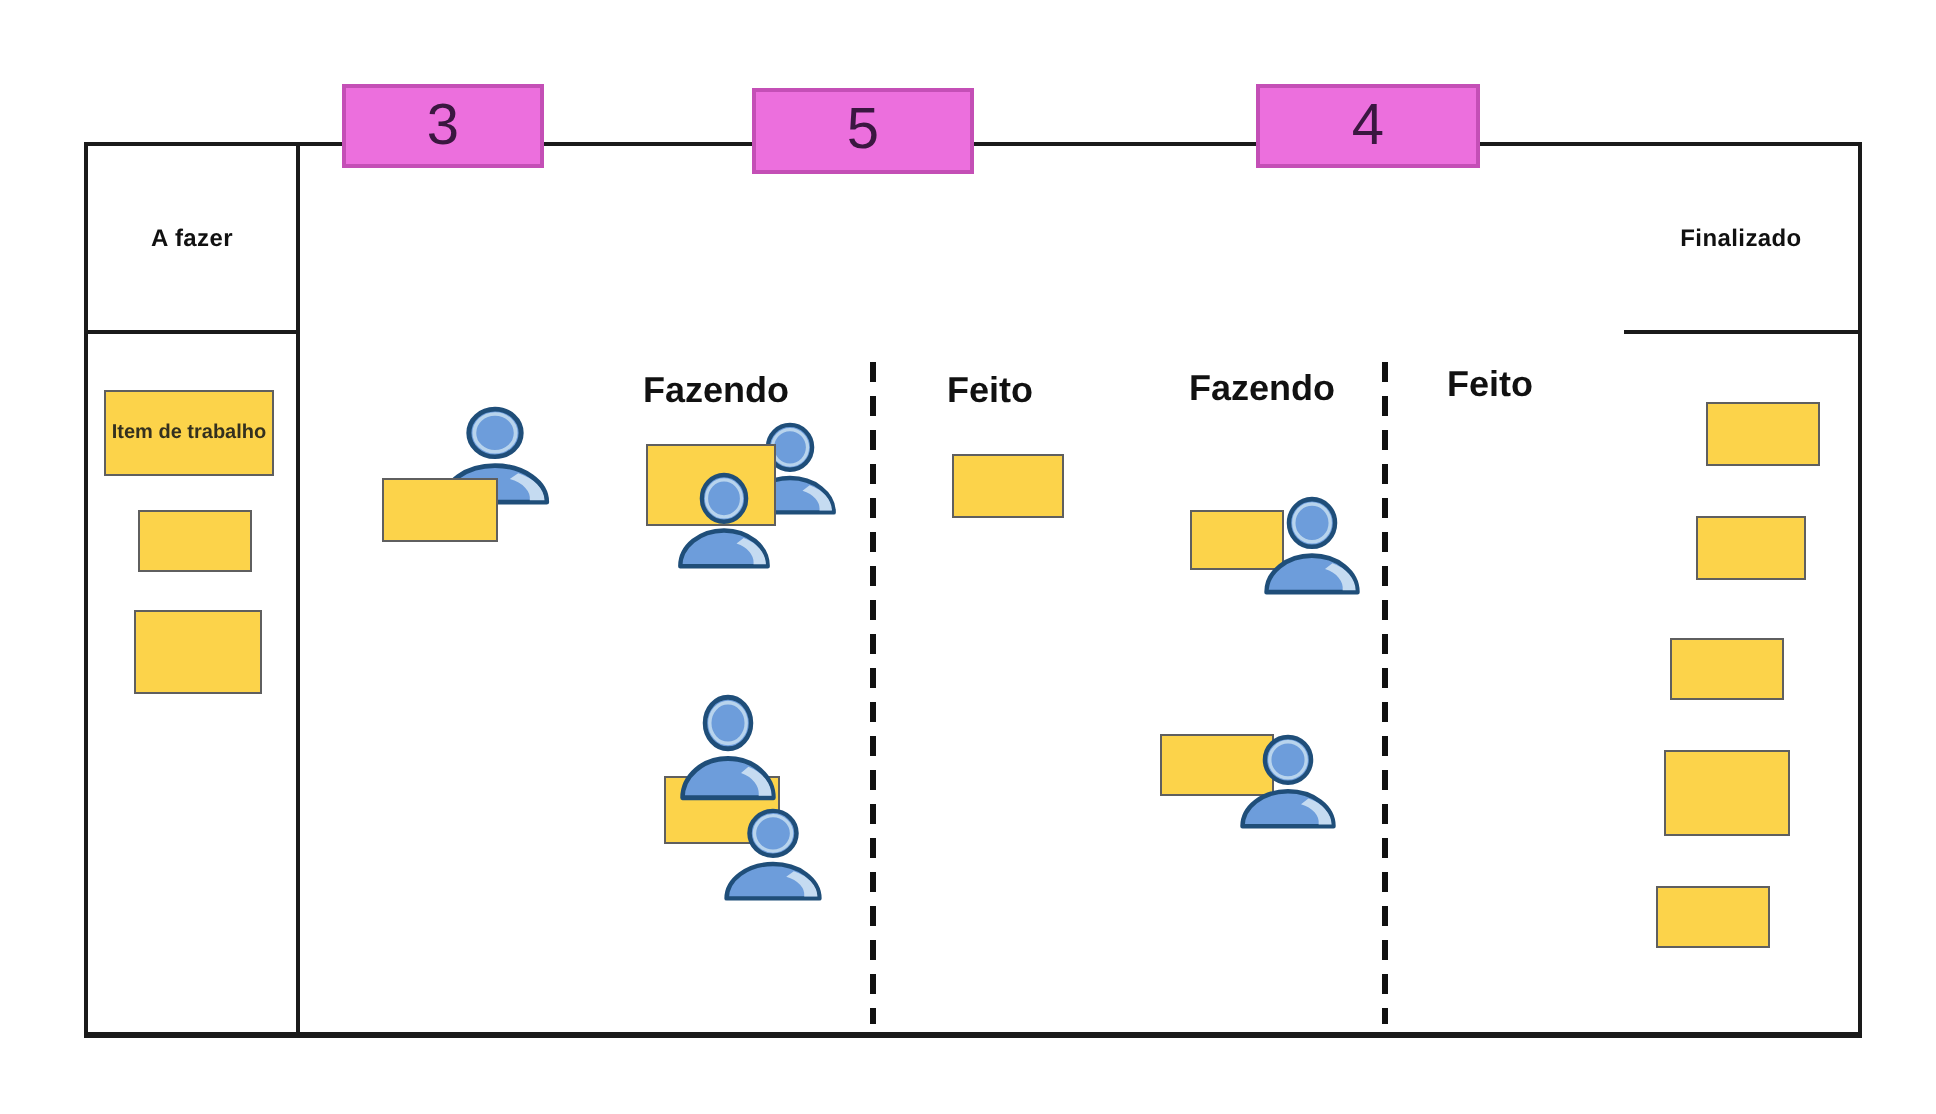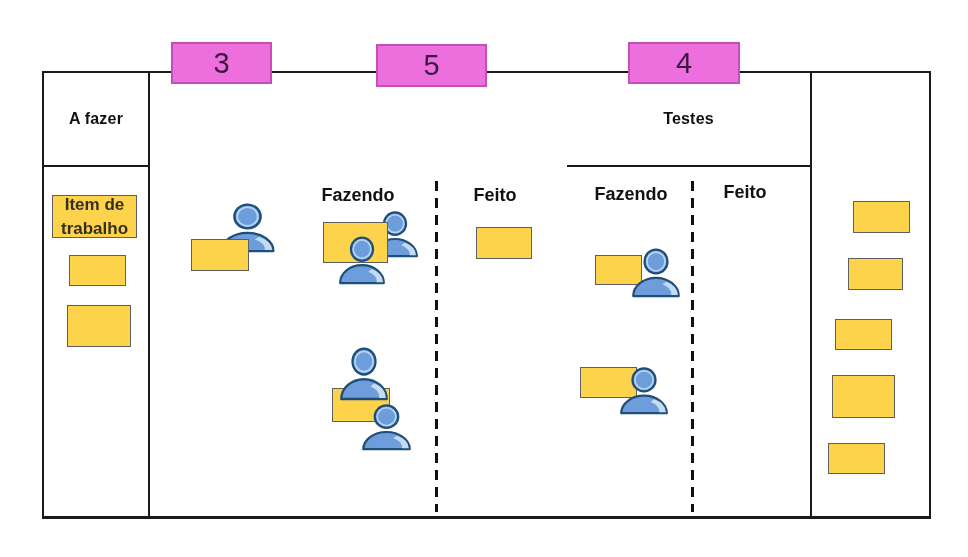--- a/index.html
+++ b/index.html
@@ -6,33 +6,33 @@
   #canvas{
     position:relative;width:968px;height:557px;background:#ffffff;overflow:hidden;
     font-family:"Liberation Sans", sans-serif;color:#111;
   }
   
   .board{position:absolute;left:42px;top:71px;width:885px;height:443px;
     border:2px solid #1a1a1a;border-bottom-width:3px;background:#fff;}
   .col{position:absolute;top:0;height:100%;border-right:2px solid #1a1a1a;box-sizing:border-box;}
   .col.last{border-right:none;}
   .col-header{height:92px;border-bottom:2px solid #1a1a1a;display:flex;align-items:center;justify-content:center;}
-  .col-title{font-size:16px;font-weight:bold;letter-spacing:.2px;}
+  .col-title{font-size:12px;font-weight:bold;letter-spacing:.2px;}
   
   .dash-divider{position:absolute;width:3px;
     background:repeating-linear-gradient(180deg,#111 0 10px,transparent 10px 17px);}
   .sublabel{position:absolute;width:84px;text-align:center;font-size:18px;font-weight:bold;color:#111;}
   
   .wip-badge{position:absolute;background:#EC6FDD;border:2px solid #C44FB6;
     display:flex;align-items:center;justify-content:center;
     font-size:29px;color:#3A1740;box-sizing:border-box;}
   
   .card{position:absolute;background:#FCD34A;border:1.5px solid #5F5F5F;box-sizing:border-box;}
   .card.labeled{display:flex;align-items:center;justify-content:center;text-align:center;
-    font-size:17px;font-weight:bold;color:#33301f;line-height:1.4;}
+    font-size:10px;font-weight:bold;color:#33301f;line-height:1.4;}
   
   .person{position:absolute;overflow:visible;}
 </style>
 </head>
 <body>
 
 <div id="canvas">
 
   <svg width="0" height="0" style="position:absolute" aria-hidden="true">
     <defs>
@@ -44,23 +44,23 @@
       </symbol>
     </defs>
   </svg>
 
   <div class="board">
     <div class="col" style="left:0;width:106px">
       <div class="col-header">
         <span class="col-title">A fazer</span>
       </div>
     </div>
-    <div class="col" style="left:523px;width:245px">
+    <div class="col last" style="left:768px;width:117px">
       <div class="col-header">
-        <span class="col-title">Testes</span>
+        <span class="col-title">Finalizado</span>
       </div>
     </div>
   </div>
 
   <div class="dash-divider" style="left:435px;top:181px;height:331px"></div>
   <div class="dash-divider" style="left:691px;top:181px;height:331px"></div>
 
   <div class="sublabel" style="left:316px;top:185px">Fazendo</div>
   <div class="sublabel" style="left:453px;top:185px">Feito</div>
   <div class="sublabel" style="left:589px;top:184px">Fazendo</div>

